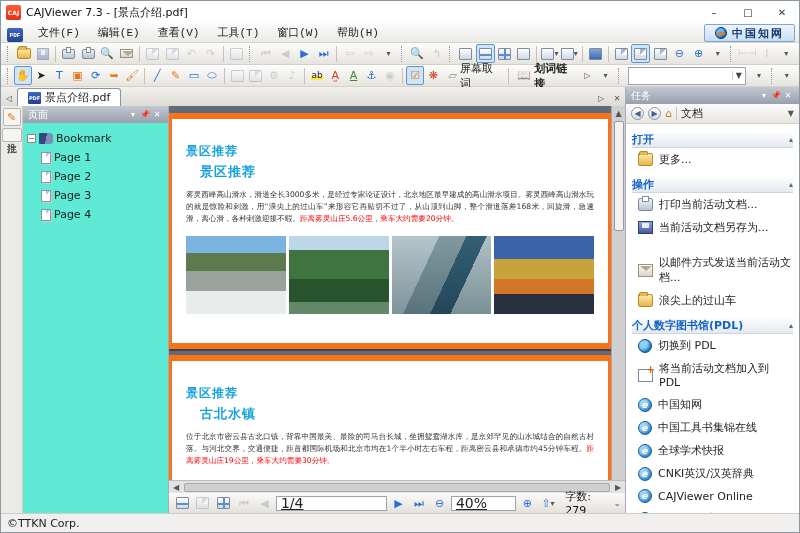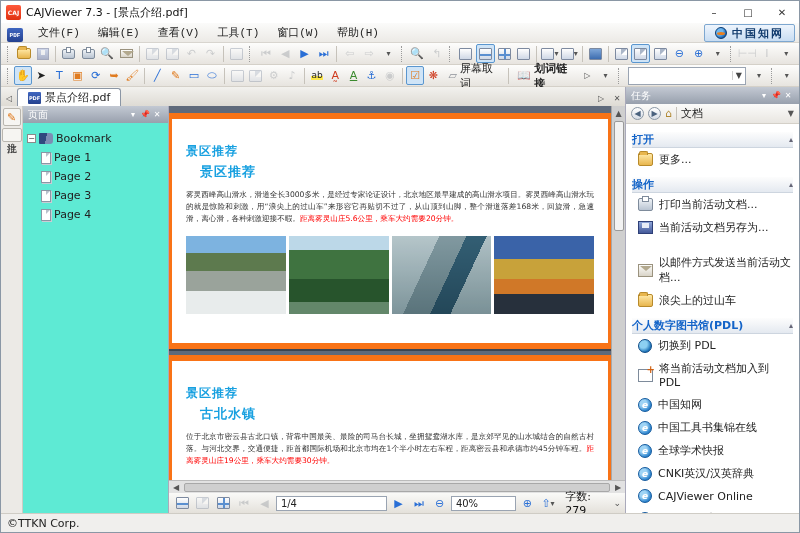--- a/index.html
+++ b/index.html
@@ -94,21 +94,21 @@
 
   .vscroll { width:14px; background:#cfcfcf; border-left:1px solid #a8a8a8; display:flex; flex-direction:column; align-items:center; flex:0 0 auto; }
   .vscroll .sarrow { height:14px; font-size:8px; color:#555; display:flex; align-items:center; }
   .vscroll .thumb { width:10px; height:110px; background:#f2f2f2; border:1px solid #9a9a9a; border-radius:2px; margin-top:1px; }
 
   .hscroll { height:13px; background:#e2e2e2; display:flex; align-items:center; flex:0 0 auto; border-top:1px solid #bbb; }
   .hscroll .sarrow { width:14px; text-align:center; font-size:8px; color:#555; }
   .hscroll .thumb { flex:1; height:9px; background:#cfcfcf; border:1px solid #a8a8a8; border-radius:2px; margin:0 1px; }
 
   .doc-nav { height:20px; background:linear-gradient(#fafaf8,#e4e1db); display:flex; align-items:center; padding:0 4px; gap:2px; flex:0 0 auto; font-size:10px; }
-  .nav-field { background:#fff; border:1px solid #9aa4b2; height:15px; display:flex; align-items:center; padding:0 4px; font-size:10px; }
+  .nav-field { background:#fff; border:1px solid #9aa4b2; height:15px; display:flex; align-items:center; padding:0 4px; font-size:14px;text-decoration:underline; }
   .nav-field.pg { width:120px; }
   .nav-field.zm { width:70px; }
   .doc-nav .count { margin-left:6px; font-size:11px; color:#111; }
   .doc-nav .endchev { margin-left:auto; color:#555; font-size:9px; }
 
   
   .right-panel { flex:1; background:#fff; display:flex; flex-direction:column; min-width:0; }
   .rp-toolbar { height:20px; background:linear-gradient(#fbfbfa,#e9e6e1); border-bottom:1px solid #d4d0c8; display:flex; align-items:center; gap:4px; padding:0 5px; flex:0 0 auto; }
   .circ { width:13px; height:13px; border-radius:50%; border:1px solid #8a97a5; background:linear-gradient(#fff,#d7dde6); color:#4a627e; font-size:8px; display:flex; align-items:center; justify-content:center; }
   .rp-toolbar .home { font-size:11px; color:#b08830; }

